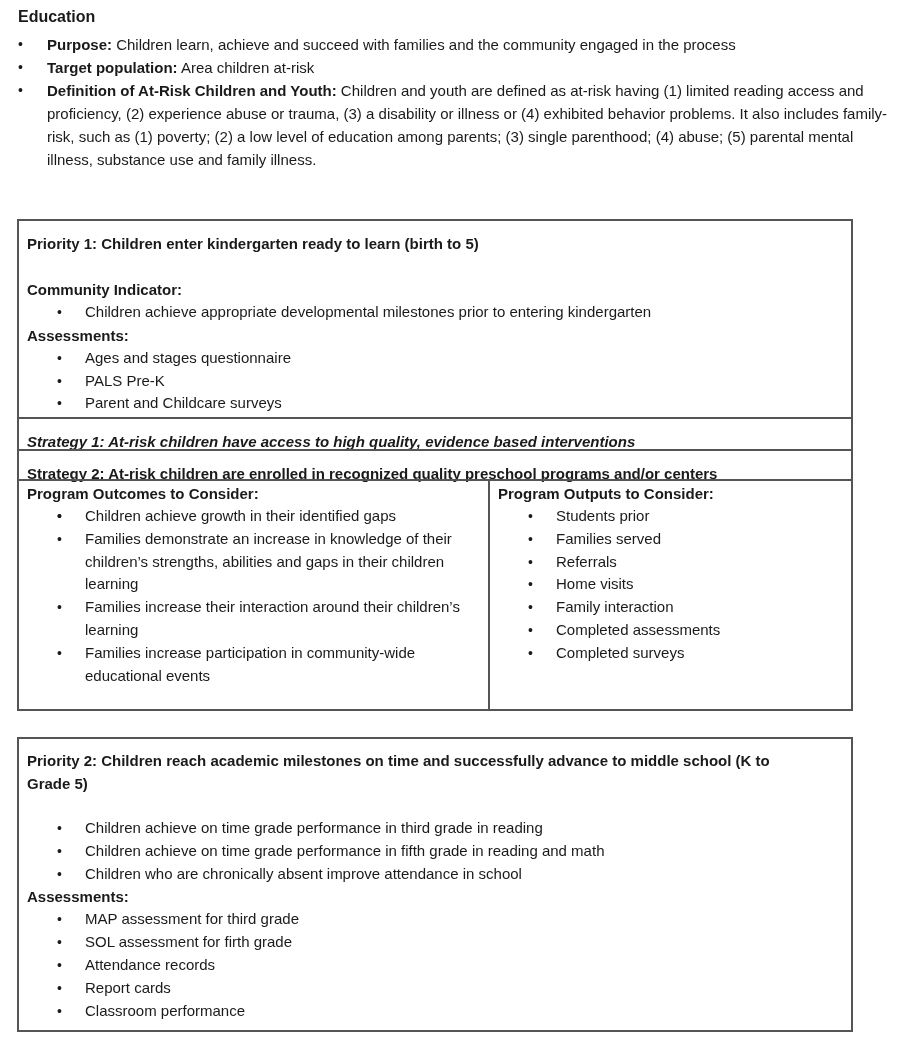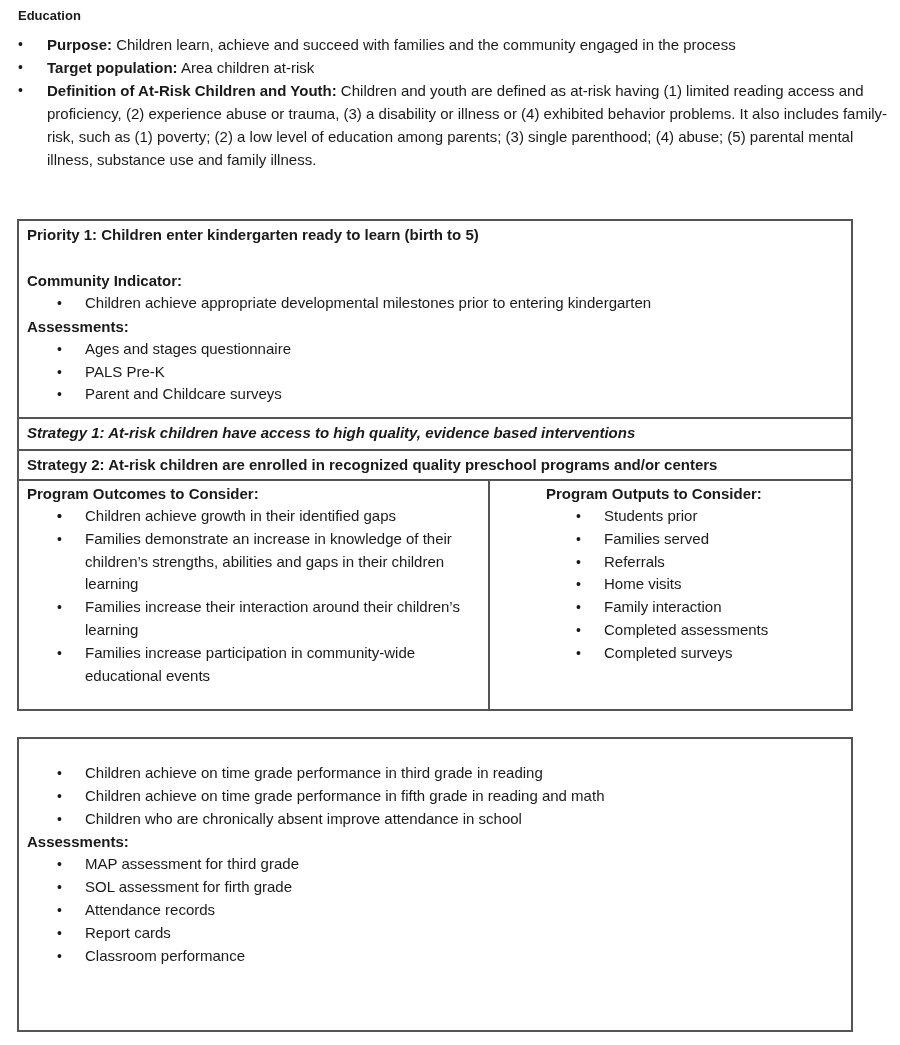--- a/index.html
+++ b/index.html
@@ -1,34 +1,34 @@
 <!DOCTYPE html>
 <html><head>
 <meta charset="utf-8">
 <style>
   html, body { margin: 0; padding: 0; background: #ffffff; }
   body {
     width: 900px; height: 1045px; position: relative; overflow: hidden;
     font-family: "Liberation Sans", sans-serif; color: #1a1a1a; font-size: 15px;
   }
-  .heading { position: absolute; left: 18px; top: 8px; font-weight: bold; font-size: 13px; }
+  .heading { position: absolute; left: 18px; top: 8px; font-weight: bold; font-size: 16px; }
   .intro { position: absolute; left: 18px; top: 33px; width: 880px; margin: 0; padding: 0; list-style: none; }
   .intro li { position: relative; padding-left: 29px; line-height: 23px; }
   .intro li .dot { position: absolute; left: 0; top: 0; }
   .intro b { font-weight: bold; }
 
   .box { position: absolute; border: 2px solid #555; box-sizing: border-box; }
   .p1 { left: 17px; top: 219px; width: 836px; height: 492px; }
   .p2 { left: 17px; top: 737px; width: 836px; height: 295px; }
 
   .cell { position: absolute; left: 0; right: 0; box-sizing: border-box; padding: 0 8px; }
   .hline { position: absolute; left: 0; right: 0; height: 0; border-top: 2px solid #555; }
   .vline { position: absolute; width: 0; border-left: 2px solid #555; }
 
-  .t-bold { font-weight: bold; line-height: 23px; }
+  .t-bold { font-weight: bold; line-height: 23px; margin-top: 9px; }
   .sub { font-weight: bold; line-height: 23px; }
   ul.b { list-style: none; margin: 0; padding: 0; }
   ul.b li { position: relative; padding-left: 58px; line-height: 22.8px; }
   ul.b li .dot { position: absolute; left: 30px; top: 0; }
   .dot { font-size: 14px; }
 </style>
 </head>
 <body>
 
 <div class="heading">Education</div>
@@ -67,36 +67,37 @@
     <div class="sub">Program Outcomes to Consider:</div>
     <ul class="b">
       <li><span class="dot">•</span></li>
       <li><span class="dot">•</span><span>Children achieve growth in their identified gaps</span></li>
       <li><span class="dot">•</span><span>Families demonstrate an increase in knowledge of their children’s strengths, abilities and gaps in their children learning</span></li>
       <li><span class="dot">•</span><span>Families increase their interaction around their children’s learning</span></li>
       <li><span class="dot">•</span><span>Families increase participation in community-wide educational events</span></li>
     </ul>
   </div>
 
-  <div class="cell" style="top:261px; left:471px;margin-left:48px;">
+  <div class="cell" style="top:261px; left:471px;">
     <div class="sub">Program Outputs to Consider:</div>
     <ul class="b">
       <li><span class="dot">•</span><span>Students prior</span></li>
       <li><span class="dot">•</span><span>Families served</span></li>
       <li><span class="dot">•</span><span>Referrals</span></li>
       <li><span class="dot">•</span><span>Home visits</span></li>
       <li><span class="dot">•</span><span>Family interaction</span></li>
       <li><span class="dot">•</span><span>Completed assessments</span></li>
       <li><span class="dot">•</span><span>Completed surveys</span></li>
     </ul>
   </div>
 </div>
 
 <div class="box p2">
   <div class="cell" style="top:1px;">
+    <div class="t-bold" style="width:760px;">Priority 2: Children reach academic milestones on time and successfully advance to middle school (K to Grade 5)</div>
     <div style="height:22px;"></div>
     <ul class="b">
       <li><span class="dot">•</span><span>Children achieve on time grade performance in third grade in reading</span></li>
       <li><span class="dot">•</span><span>Children achieve on time grade performance in fifth grade in reading and math</span></li>
       <li><span class="dot">•</span><span>Children who are chronically absent improve attendance in school</span></li>
     </ul>
     <div class="sub">Assessments:</div>
     <ul class="b">
       <li><span class="dot">•</span><span>MAP assessment for third grade</span></li>
       <li><span class="dot">•</span><span>SOL assessment for firth grade</span></li>

